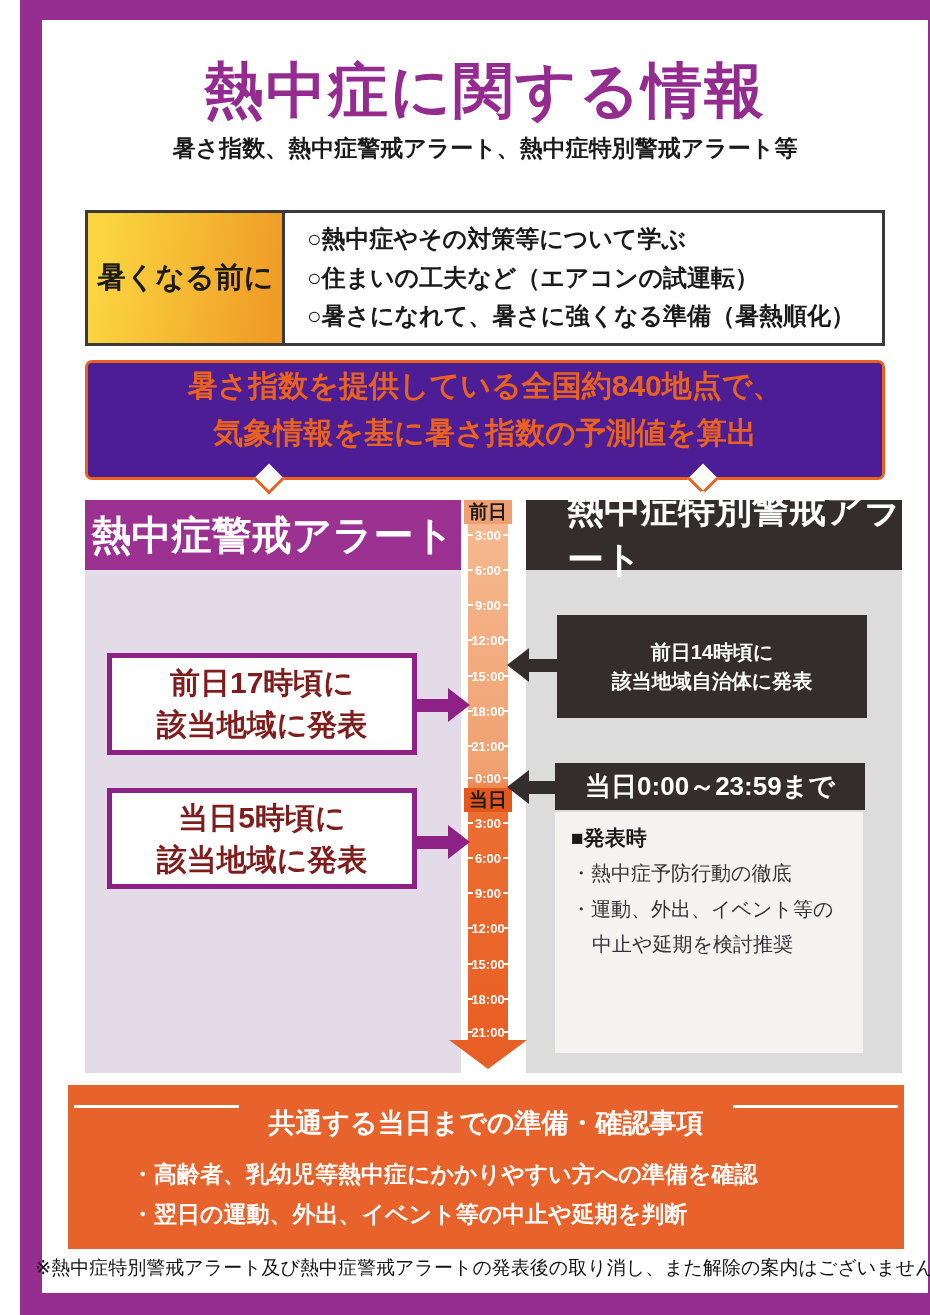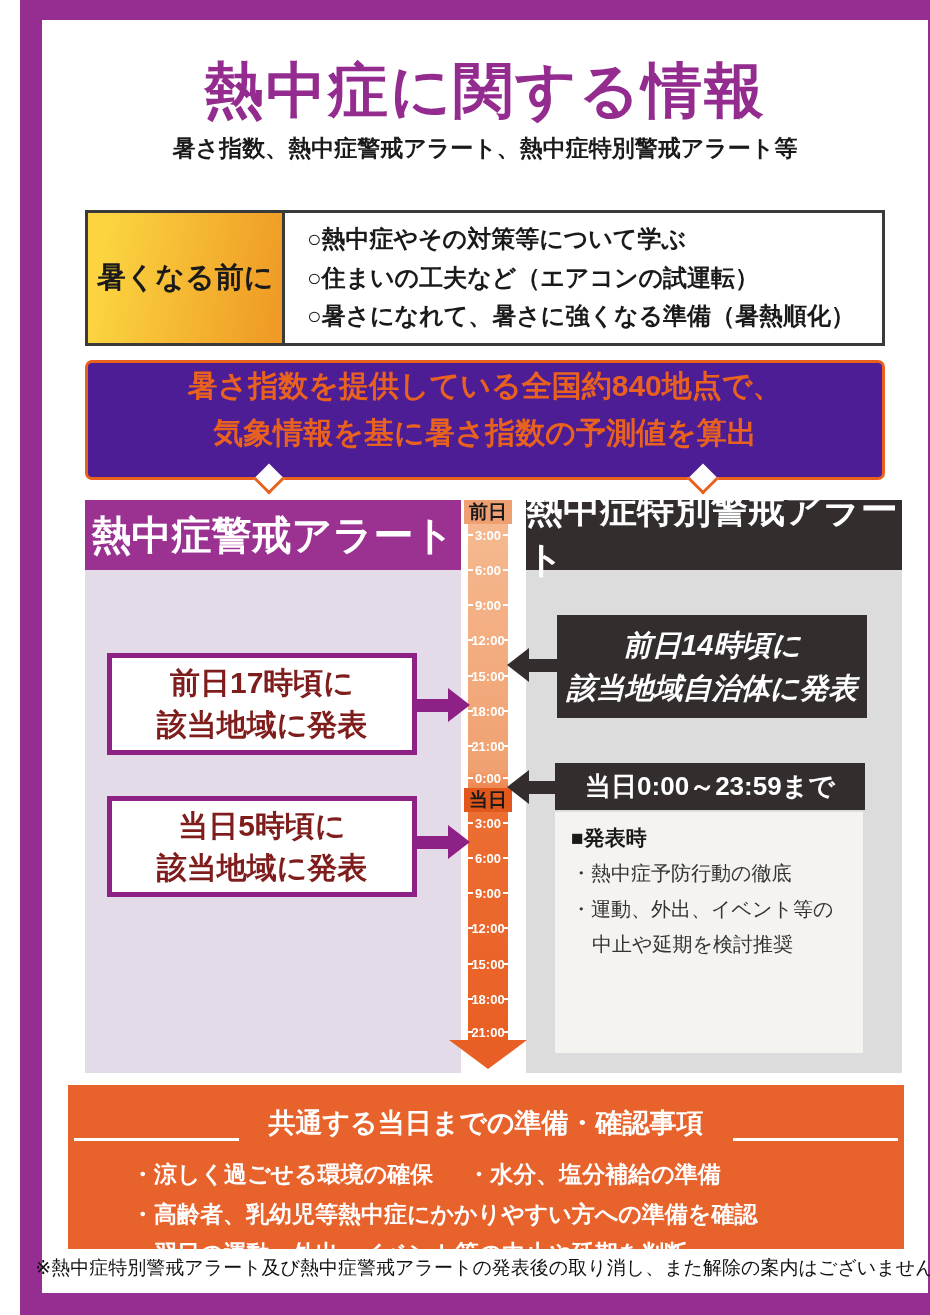--- a/index.html
+++ b/index.html
@@ -26,74 +26,74 @@
   .tail-left { left:170px; }
   .tail-right { left:604px; }
 
   
   .diagram { position:absolute; left:0; top:500px; width:930px; height:576px; }
   .col { position:absolute; top:0; width:376px; height:573px; }
   .col-alert { left:65px; }
   .col-special { left:506px; }
   .col-header { height:70px; display:flex; align-items:center; justify-content:center; color:#fff; font-weight:900; }
   .col-alert .col-header { background:#9b3292; font-size:40px; }
-  .col-special .col-header { background:#332e2d; font-size:37px; }
+  .col-special .col-header { background:#332e2d; font-size:37px;padding-left:41px; }
   .col-body { height:503px; }
   .col-alert .col-body { background:#e4dbe9; }
   .col-special .col-body { background:#dcdcdc; }
 
   
   .timeline { position:absolute; left:448px; top:0; width:40px; height:540px;
     background:linear-gradient(to bottom,#f6bb92 0%,#f0a171 50%,#ec6f33 56%,#e95f24 100%); }
   .tl-day { position:absolute; left:444px; width:48px; height:24px; display:flex; align-items:center; justify-content:center; font-size:19px; font-weight:900; color:#1a1a1a; }
   .tl-prev { top:0; background:#efa073; }
   .tl-today { top:288px; background:#e2581c; }
   .tick { position:absolute; left:448px; width:40px; height:16px; display:flex; align-items:center; justify-content:center; color:#fff; font-size:13px; font-weight:bold; }
   .tick::before,.tick::after { content:""; position:absolute; width:5px; height:2px; background:#fff; top:7px; }
   .tick::before { left:0; }
   .tick::after { right:0; }
   .tl-arrowhead { position:absolute; left:429px; top:540px; width:0; height:0; border-left:39px solid transparent; border-right:39px solid transparent; border-top:29px solid #e85f26; }
 
   
   .alert-box { position:absolute; left:87px; width:310px; background:#fff; border:5px solid #8e2186; display:flex; flex-direction:column; align-items:center; justify-content:center; text-align:center; }
   .alert-box div { color:#7f1d1d; font-size:30px; font-weight:900; line-height:1.4; white-space:nowrap; }
   .alert-box-1 { top:153px; height:102px; }
-  .alert-box-2 { top:296px; height:101px; }
+  .alert-box-2 { top:288px; height:101px; }
 
   
   .p-arrow-body { position:absolute; width:40px; height:13px; background:#8e2186; }
   .p-arrow-head { position:absolute; width:0; height:0; border-top:17px solid transparent; border-bottom:17px solid transparent; border-left:22px solid #8e2186; }
   .p1-body { left:392px; top:199px; }
   .p1-head { left:428px; top:188px; }
   .p2-body { left:392px; top:336px; }
   .p2-head { left:428px; top:325px; }
 
   
   .special-box { position:absolute; background:#332e2d; color:#fff; display:flex; flex-direction:column; align-items:center; justify-content:center; text-align:center; }
   .special-box-1 { left:537px; top:115px; width:310px; height:103px; }
-  .special-box-1 div { font-size:29px; font-weight:900; line-height:1.45; white-space:nowrap;font-style:italic; }
+  .special-box-1 div { font-size:20px; font-weight:900; line-height:1.45; white-space:nowrap; }
   .special-box-2 { left:535px; top:263px; width:310px; height:47px; font-size:26px; font-weight:900; white-space:nowrap; }
 
   
   .b-arrow-body { position:absolute; background:#332e2d; height:13px; }
   .b-arrow-head { position:absolute; width:0; height:0; border-top:17px solid transparent; border-bottom:17px solid transparent; border-right:22px solid #332e2d; }
   .b1-head { left:487px; top:148px; }
   .b1-body { left:507px; top:159px; width:30px; }
   .b2-head { left:487px; top:270px; }
   .b2-body { left:507px; top:281px; width:28px; }
 
   
   .info-box { position:absolute; left:535px; top:312px; width:308px; height:241px; background:#f4f3f0; padding:12px 14px 12px 16px; }
   .info-title { font-size:21px; font-weight:900; color:#1a1a1a; margin-bottom:4px; }
   .info-box ul { list-style:none; }
   .info-box li { font-size:20px; color:#333; line-height:1.78; padding-left:1.05em; text-indent:-1.05em; }
 
   
   .footer-box { position:absolute; left:48px; top:1085px; width:836px; height:164px; background:#e8622b; color:#fff; }
-  .footer-title-row { display:flex; align-items:flex-end; justify-content:center; gap:29px; margin-top:20px; }
+  .footer-title-row { display:flex; align-items:flex-start; justify-content:center; gap:29px; margin-top:20px; }
   .footer-dash { width:165px; height:3px; background:#fff; }
   .footer-title { font-size:27px; font-weight:900; white-space:nowrap; }
   .footer-bullets { width:710px; margin:14px auto 0; }
   .footer-bullets .row { font-size:23px; font-weight:bold; line-height:1.72; white-space:nowrap; }
   .footer-bullets .gap { display:inline-block; width:34px; }
 
   .note { position:absolute; left:0; top:1255px; width:930px; text-align:center; font-size:19px; color:#111; }
 </style>
 </head>
 <body>
@@ -188,22 +188,19 @@
     </div>
   </div>
 
   <div class="footer-box">
     <div class="footer-title-row">
       <div class="footer-dash"></div>
       <div class="footer-title">共通する当日までの準備・確認事項</div>
       <div class="footer-dash"></div>
     </div>
     <div class="footer-bullets">
-      <div class="row">
-        <span>・涼しく過ごせる環境の確保</span><span class="gap"></span><span>・水分、塩分補給の準備</span>
-      </div>
       <div class="row">・高齢者、乳幼児等熱中症にかかりやすい方への準備を確認</div>
       <div class="row">・翌日の運動、外出、イベント等の中止や延期を判断</div>
     </div>
   </div>
 
   <div class="note">※熱中症特別警戒アラート及び熱中症警戒アラートの発表後の取り消し、また解除の案内はございません</div>
 </div>
 
 </body></html>

